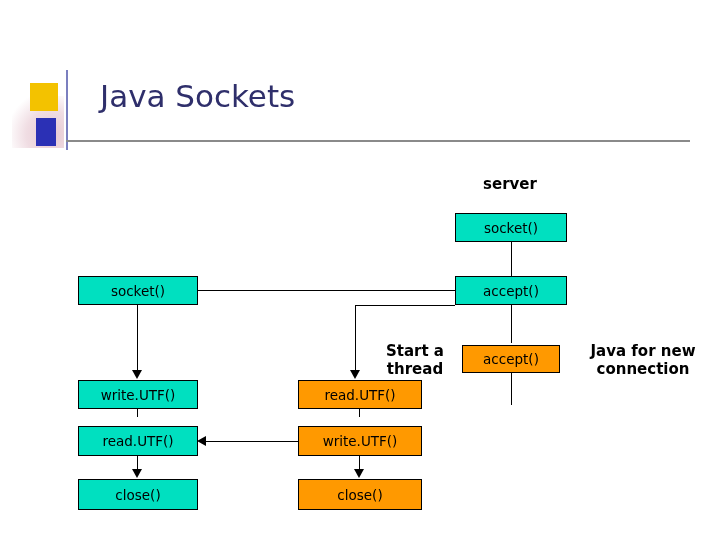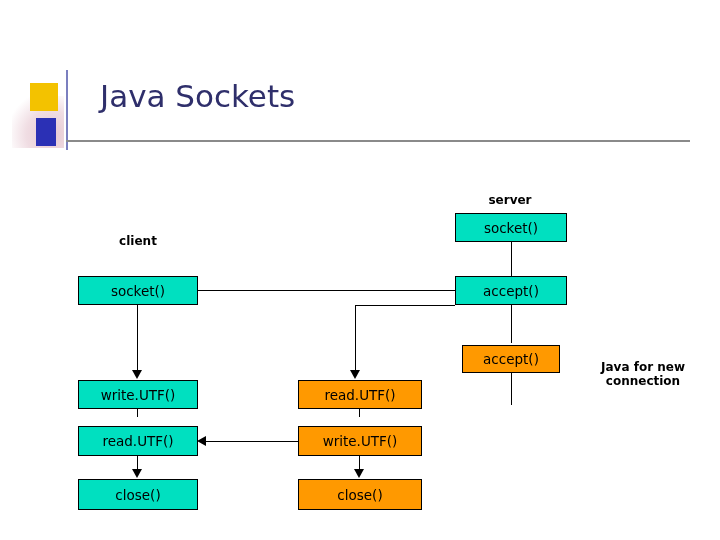--- a/index.html
+++ b/index.html
@@ -85,26 +85,25 @@
   .box-green {
     background: #00e0c0;
   }
   .box-orange {
     background: #ff9900;
   }
 
   
   .label {
     position: absolute;
-    font-size: 12px;
+    font-size: 15px;
     color: #000000;
     text-align: center;
     font-weight: bold;
     line-height: 1.2;
-    margin-top: 18px;
   }
 
   
   .line {
     position: absolute;
     background: #000000;
   }
   .line-v {
     width: 1px;
   }
@@ -134,36 +133,36 @@
 
   <div class="deco deco-grad"></div>
   <div class="deco deco-yellow"></div>
   <div class="deco deco-blue"></div>
   <div class="deco deco-vline"></div>
   <div class="deco deco-hline"></div>
 
   <div class="title">Java Sockets</div>
 
   <div class="label" style="left:420px; top:175px; width:180px;">server</div>
-  <div class="label" style="left:48px; top:216px; width:180px;">client</div>
 
   <div class="box box-green" style="left:455px; top:213px; width:112px; height:29px;">socket()</div>
   <div class="box box-green" style="left:455px; top:276px; width:112px; height:29px;">accept()</div>
 
   <div class="box box-green" style="left:78px; top:276px; width:120px; height:29px;">socket()</div>
   <div class="box box-green" style="left:78px; top:380px; width:120px; height:29px;">write.UTF()</div>
   <div class="box box-green" style="left:78px; top:426px; width:120px; height:30px;">read.UTF()</div>
   <div class="box box-green" style="left:78px; top:479px; width:120px; height:31px;">close()</div>
 
   <div class="box box-orange" style="left:298px; top:380px; width:124px; height:29px;">read.UTF()</div>
   <div class="box box-orange" style="left:298px; top:426px; width:124px; height:30px;">write.UTF()</div>
   <div class="box box-orange" style="left:298px; top:479px; width:124px; height:31px;">close()</div>
 
   <div class="box box-orange" style="left:462px; top:345px; width:98px; height:28px;">accept()</div>
 
+  <div class="label" style="left:370px; top:342px; width:90px;">Start a thread</div>
   <div class="label" style="left:578px; top:342px; width:130px;">Java for new connection</div>
 
   <div class="line line-v" style="left:137px; top:305px; height:66px;"></div>
   <div class="arrow arrow-down" style="left:132px; top:370px;"></div>
 
   <div class="line line-v" style="left:137px; top:409px; height:8px;"></div>
 
   <div class="line line-v" style="left:137px; top:456px; height:14px;"></div>
   <div class="arrow arrow-down" style="left:132px; top:469px;"></div>
 

